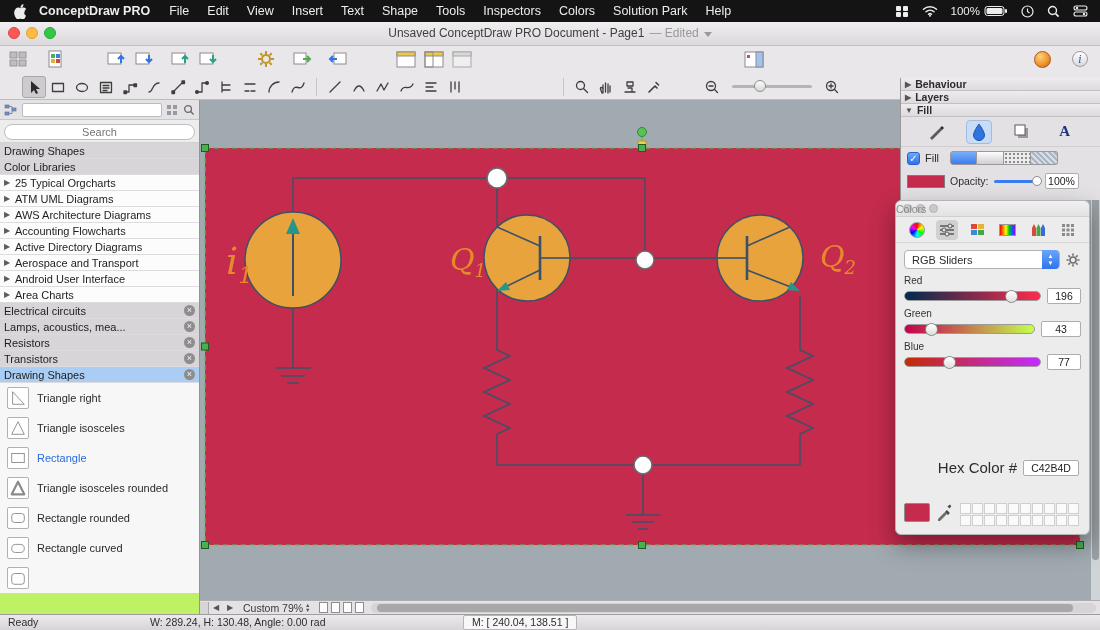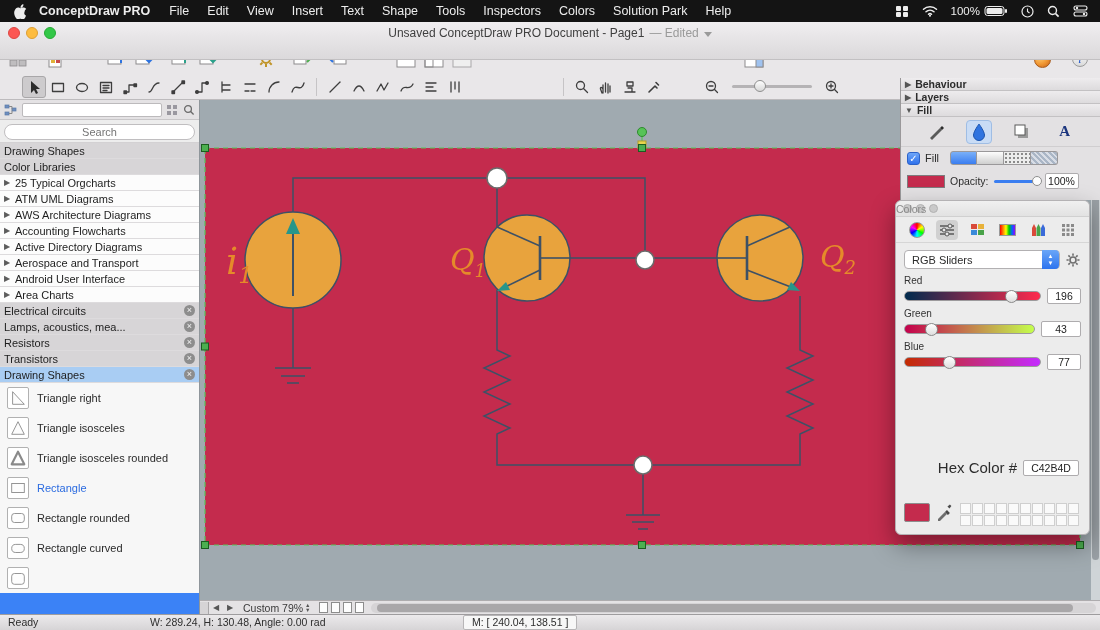--- a/index.html
+++ b/index.html
@@ -9,41 +9,41 @@
 
   
   #menubar{position:absolute;left:0;top:0;width:1100px;height:22px;background:#141414;display:flex;align-items:center;color:#ededed;font-size:12.5px;z-index:30}
   #menubar .apple{padding:0 10px 0 14px;display:flex;align-items:center}
   #menubar .app-name{font-weight:bold;padding:0 10px 0 2px}
   .menu-item{padding:0 9px;cursor:default;white-space:nowrap}
   #menu-right{margin-left:auto;display:flex;align-items:center;gap:13px;padding-right:12px}
   #menu-right .mi{display:flex;align-items:center;gap:4px;font-size:11.5px}
 
   
-  #titlebar{position:absolute;left:0;top:22px;width:1100px;height:38px;background:linear-gradient(#f0eef0,#dbd9db);border-bottom:1px solid #c2c0c2;z-index:29}
+  #titlebar{position:absolute;left:0;top:22px;width:1100px;height:24px;background:linear-gradient(#f0eef0,#dbd9db);border-bottom:1px solid #c2c0c2;z-index:29}
   .traffic{position:absolute;top:5px;width:12px;height:12px;border-radius:50%}
   #tl-close{left:8px;background:#fc5753;border:1px solid #df4744}
   #tl-min{left:26px;background:#fdbc40;border:1px solid #de9f34}
   #tl-zoom{left:44px;background:#33c748;border:1px solid #27aa35}
   #title-text{position:absolute;left:0;top:0;width:100%;height:22px;display:flex;align-items:center;justify-content:center;font-size:12px;color:#3f3f3f;gap:5px}
   #title-text .edited{color:#9a9a9a}
   .chev{width:0;height:0;border-left:4px solid transparent;border-right:4px solid transparent;border-top:5px solid #9a9a9a;margin-top:2px}
 
   
   #toolbar1{position:absolute;left:0;top:44px;width:1100px;height:30px;background:#e9e7e9;display:flex;align-items:center;z-index:10}
   #toolbar2{position:absolute;left:0;top:74px;width:1100px;height:26px;background:#e9e7e9;border-bottom:1px solid #bdbbbd;display:flex;align-items:center;z-index:10}
   .tbtn{width:24px;height:22px;display:flex;align-items:center;justify-content:center;border-radius:3px;flex:none}
   .tbtn.pressed{background:#cdcbcd;border:1px solid #a9a7a9}
   .sic{stroke:#3e3e3e;stroke-width:1.3;fill:none;stroke-linecap:round;stroke-linejoin:round}
   .sep{width:1px;height:18px;background:#c6c4c6;margin:0 6px;flex:none}
   #zoom-slider{width:80px;height:3px;background:#b5b3b5;border-radius:2px;position:relative;margin:0 8px;flex:none}
   #zoom-slider .thumb{position:absolute;left:22px;top:-5px;width:12px;height:12px;border-radius:50%;background:linear-gradient(#fdfdfd,#d8d8d8);border:1px solid #8f8f8f}
 
   
-  #sidebar{position:absolute;left:0;top:100px;width:200px;height:514px;background:#3b82f6;border-right:1px solid #8f969b;overflow:hidden;z-index:12}
+  #sidebar{position:absolute;left:0;top:100px;width:200px;height:514px;background:#bef264;border-right:1px solid #8f969b;overflow:hidden;z-index:12}
   #sidebar-top{height:20px;display:flex;align-items:center;gap:4px;padding:0 4px;background:#e4e2e4;border-bottom:1px solid #c9c7c9}
   #sidebar-top .field{flex:1;height:14px;background:#fff;border:1px solid #bcbabc;border-radius:2px}
   #sidebar-search-wrap{padding:2px 4px;background:#ededed;border-bottom:1px solid #d3d1d3}
   #sidebar-search{width:100%;height:16px;border:1px solid #c0bec0;border-radius:9px;background:#fff;font-size:11px;color:#555;text-align:center;outline:none;font-family:"Liberation Sans",sans-serif}
   .lib-row{height:16px;display:flex;align-items:center;font-size:11px;color:#1d1d1d;padding:0 4px;border-bottom:1px solid #dddbdd;position:relative;cursor:default}
   .lib-row .tri{width:11px;font-size:8px;color:#5c5c5c;flex:none}
   .lib-row .lbl{white-space:nowrap;overflow:hidden;text-overflow:ellipsis;flex:1}
   .lib-row .close{margin-left:4px;width:11px;height:11px;border-radius:50%;background:#8d8d8d;color:#f2f2f2;font-size:9px;line-height:10px;text-align:center;flex:none}
   .lib-header{background:#d7d5d7}
   .lib-plain{background:#fcfcfc}
@@ -547,32 +547,32 @@
       <span class="shape-thumb">
           <svg width="18" height="18" viewBox="0 0 20 20">
             <path d="M10 3 L17 17 L3 17 Z" fill="#fdfdfd" stroke="#8a8a8a"></path>
           </svg>
         </span>
       <span>Triangle isosceles</span>
     </div>
     <div class="shape-row">
       <span class="shape-thumb">
           <svg width="18" height="18" viewBox="0 0 20 20">
-            <path d="M10 3 L17 17 L3 17 Z" fill="#fdfdfd" stroke="#8a8a8a" stroke-width="2.4" stroke-linejoin="round"></path>
-          </svg>
-        </span>
-      <span>Triangle isosceles rounded</span>
+            <rect x="3" y="5" width="14" height="10" fill="#fdfdfd" stroke="#8a8a8a"></rect>
+          </svg>
+        </span>
+      <span class="shape-sel">Rectangle</span>
     </div>
     <div class="shape-row">
       <span class="shape-thumb">
           <svg width="18" height="18" viewBox="0 0 20 20">
-            <rect x="3" y="5" width="14" height="10" fill="#fdfdfd" stroke="#8a8a8a"></rect>
-          </svg>
-        </span>
-      <span class="shape-sel">Rectangle</span>
+            <path d="M10 3 L17 17 L3 17 Z" fill="#fdfdfd" stroke="#8a8a8a" stroke-width="2.4" stroke-linejoin="round"></path>
+          </svg>
+        </span>
+      <span>Triangle isosceles rounded</span>
     </div>
     <div class="shape-row">
       <span class="shape-thumb">
           <svg width="18" height="18" viewBox="0 0 20 20">
             <rect x="3" y="5" width="14" height="10" rx="3" fill="#fdfdfd" stroke="#8a8a8a"></rect>
           </svg>
         </span>
       <span>Rectangle rounded</span>
     </div>
     <div class="shape-row">

